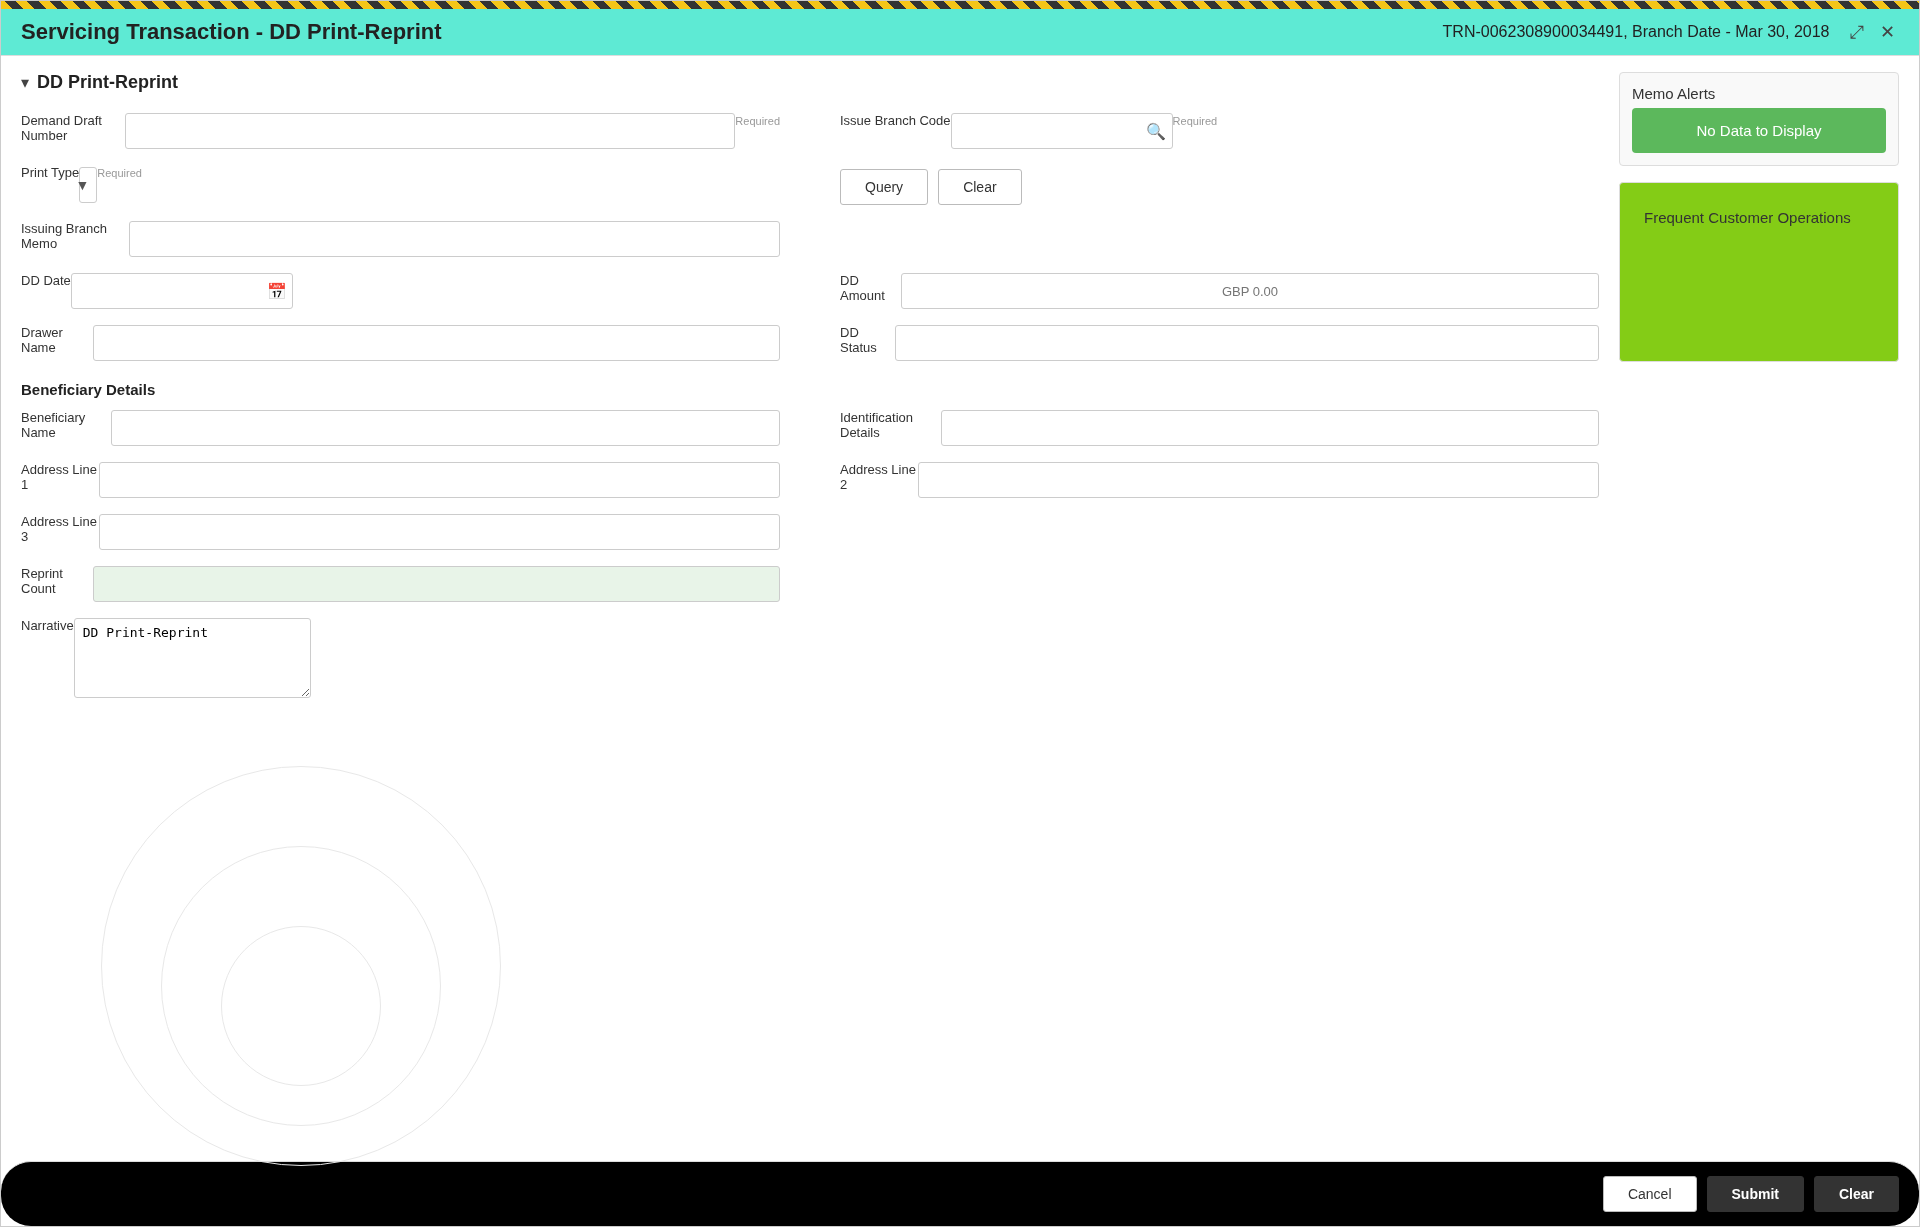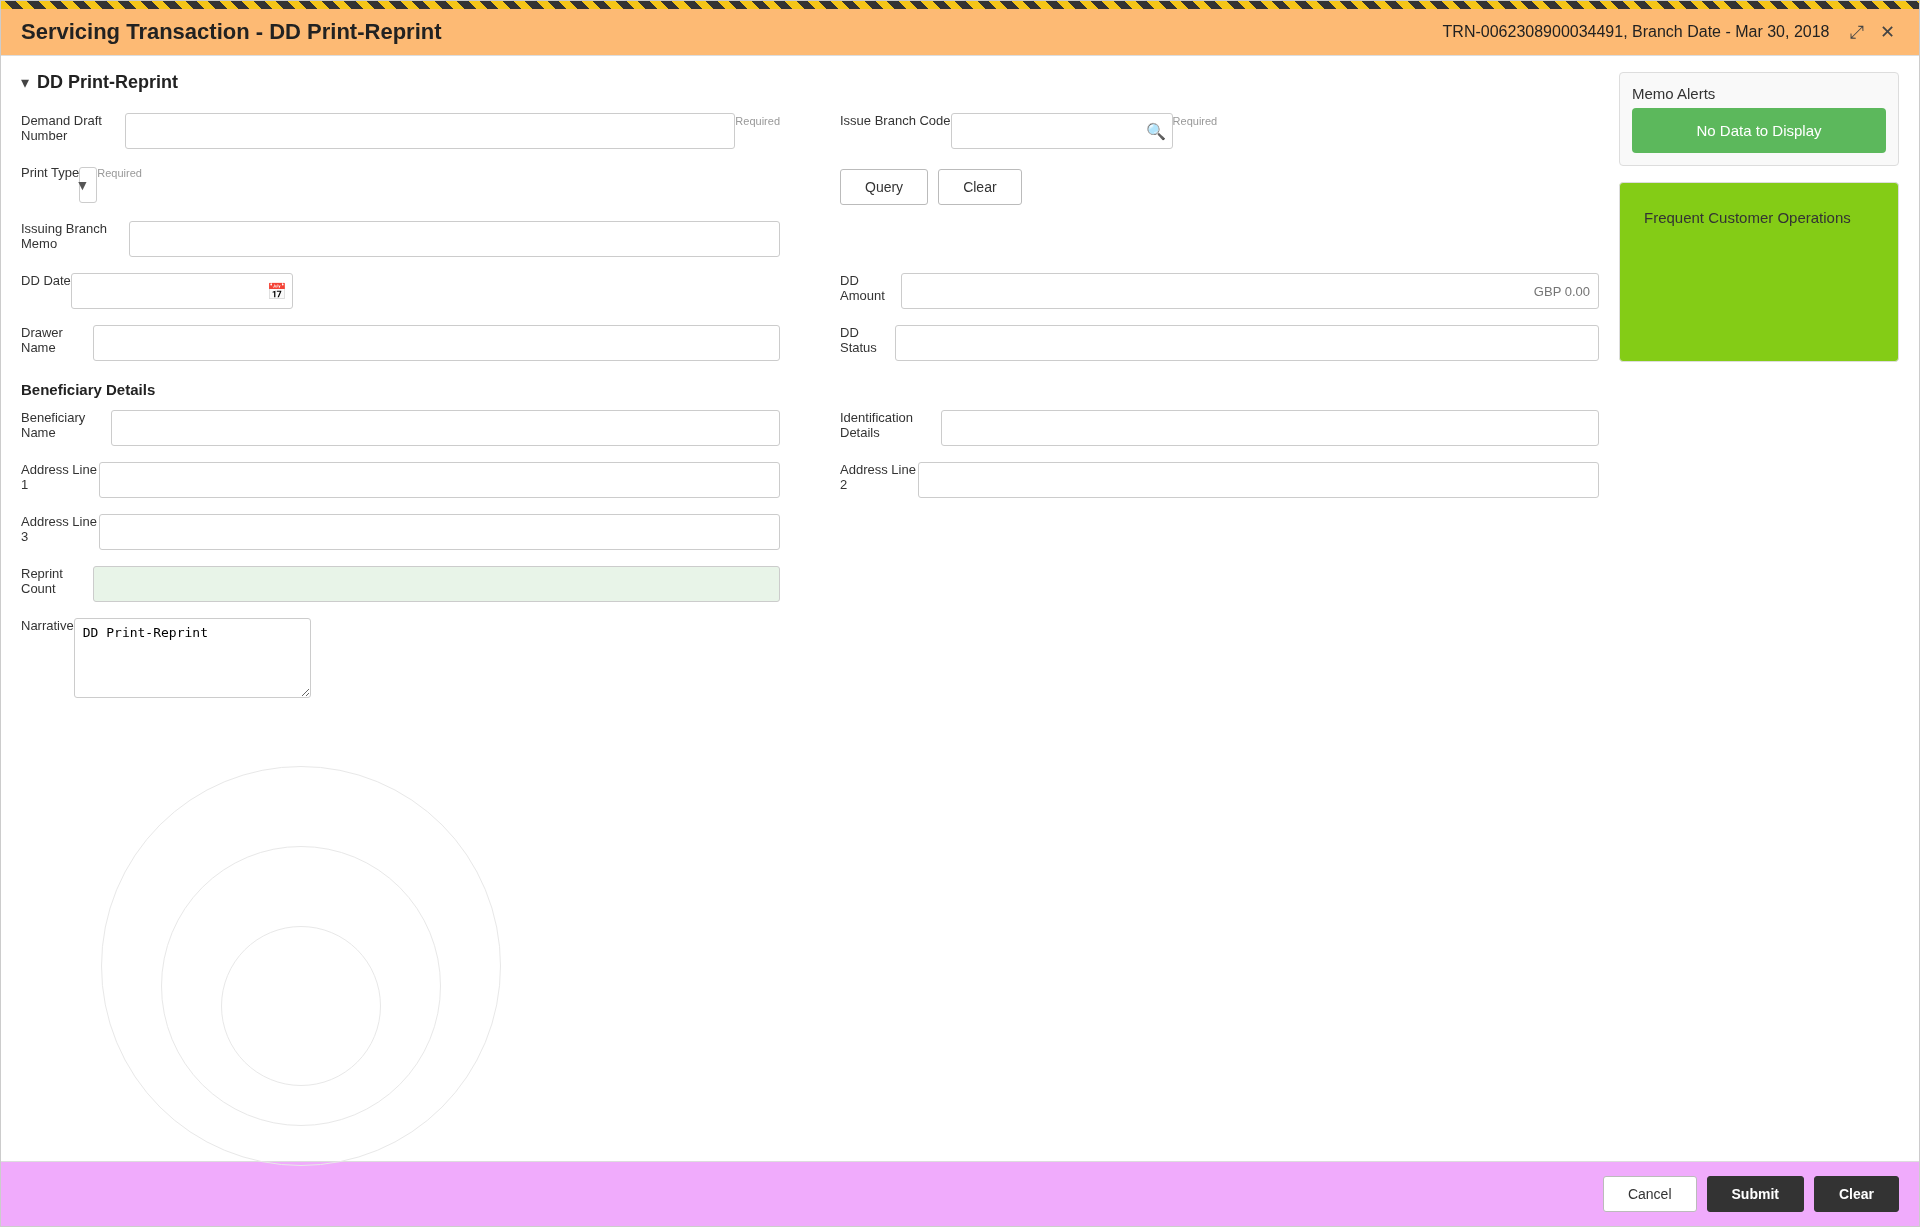--- a/index.html
+++ b/index.html
@@ -31,21 +31,21 @@
         #333 8px,
         #333 16px
       );
     }
 
     .title-bar {
       display: flex;
       justify-content: space-between;
       align-items: center;
       padding: 10px 20px;
-      background: #fdba74;
+      background: #5eead4;
       border-bottom: 1px solid #ddd;
     }
 
     .title-bar-left {
       font-size: 22px;
       font-weight: bold;
       color: #222;
     }
 
     .title-bar-right {
@@ -209,21 +209,21 @@
       position: absolute;
       right: 6px;
       background: none;
       border: none;
       cursor: pointer;
       font-size: 16px;
       color: #555;
     }
 
     .amount-input {
-      text-align: right;
+      text-align: center;
       color: #999;
     }
 
     .query-clear-row {
       display: flex;
       gap: 10px;
       margin-top: 4px;
     }
 
     .btn {
@@ -310,21 +310,22 @@
     }
 
     
     .footer-bar {
       display: flex;
       justify-content: flex-end;
       align-items: center;
       gap: 10px;
       padding: 14px 20px;
       border-top: 1px solid #ddd;
-      background: #f0abfc;
+      background: #000000;
+      border-radius: 30px;
     }
 
     
     .bg-decoration {
       position: absolute;
       bottom: 60px;
       left: 100px;
       width: 400px;
       height: 400px;
       border-radius: 50%;

